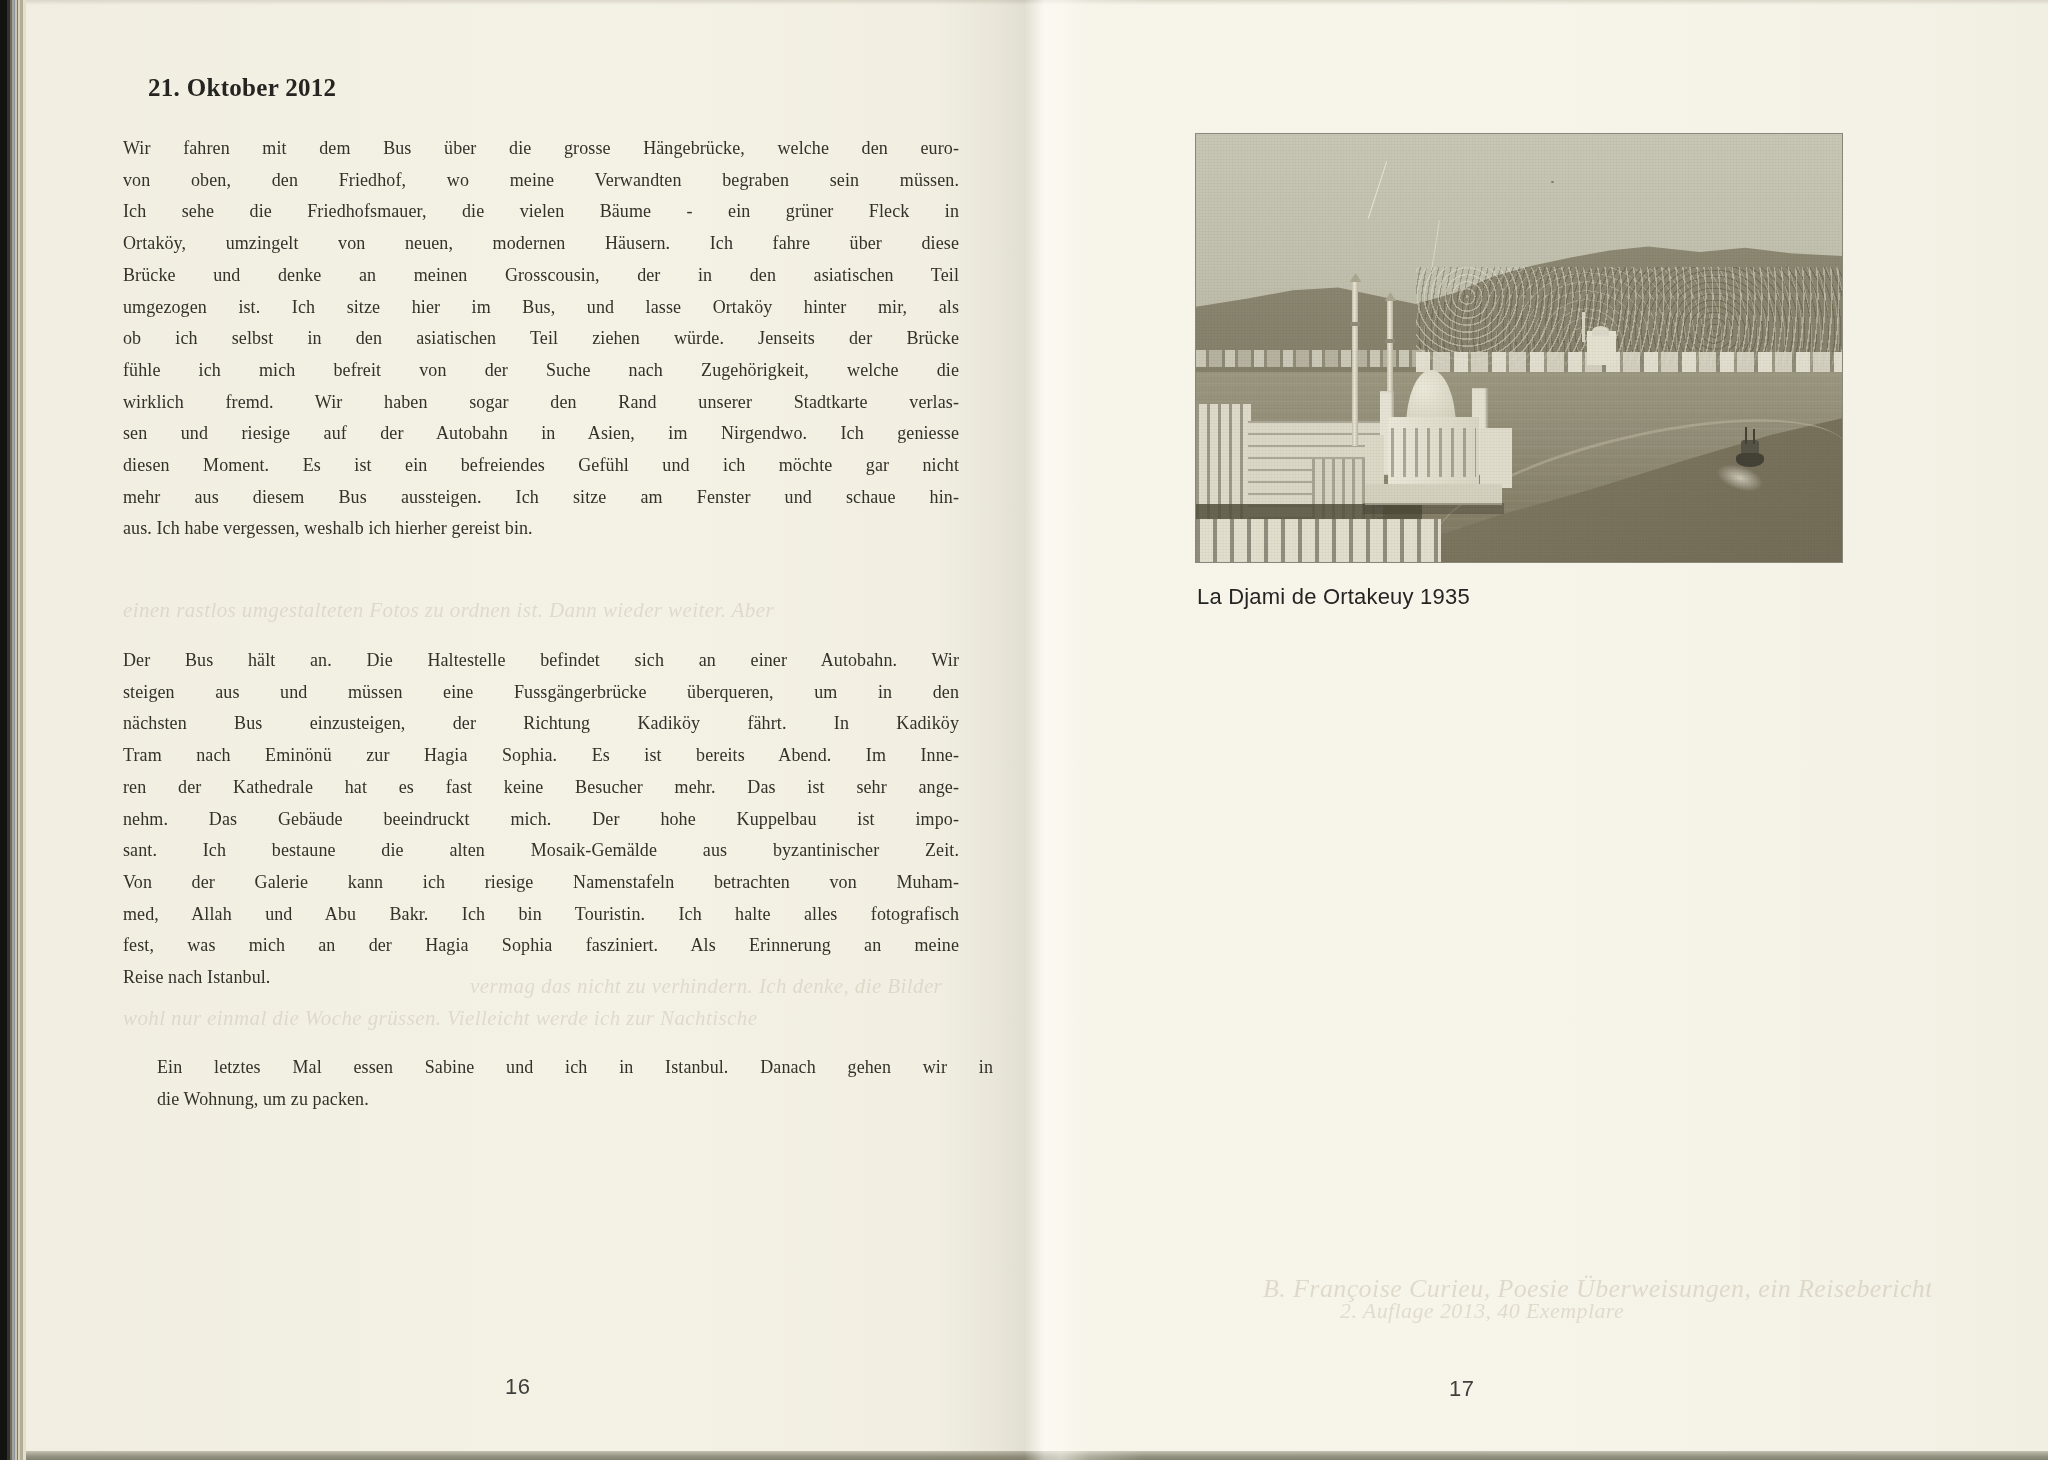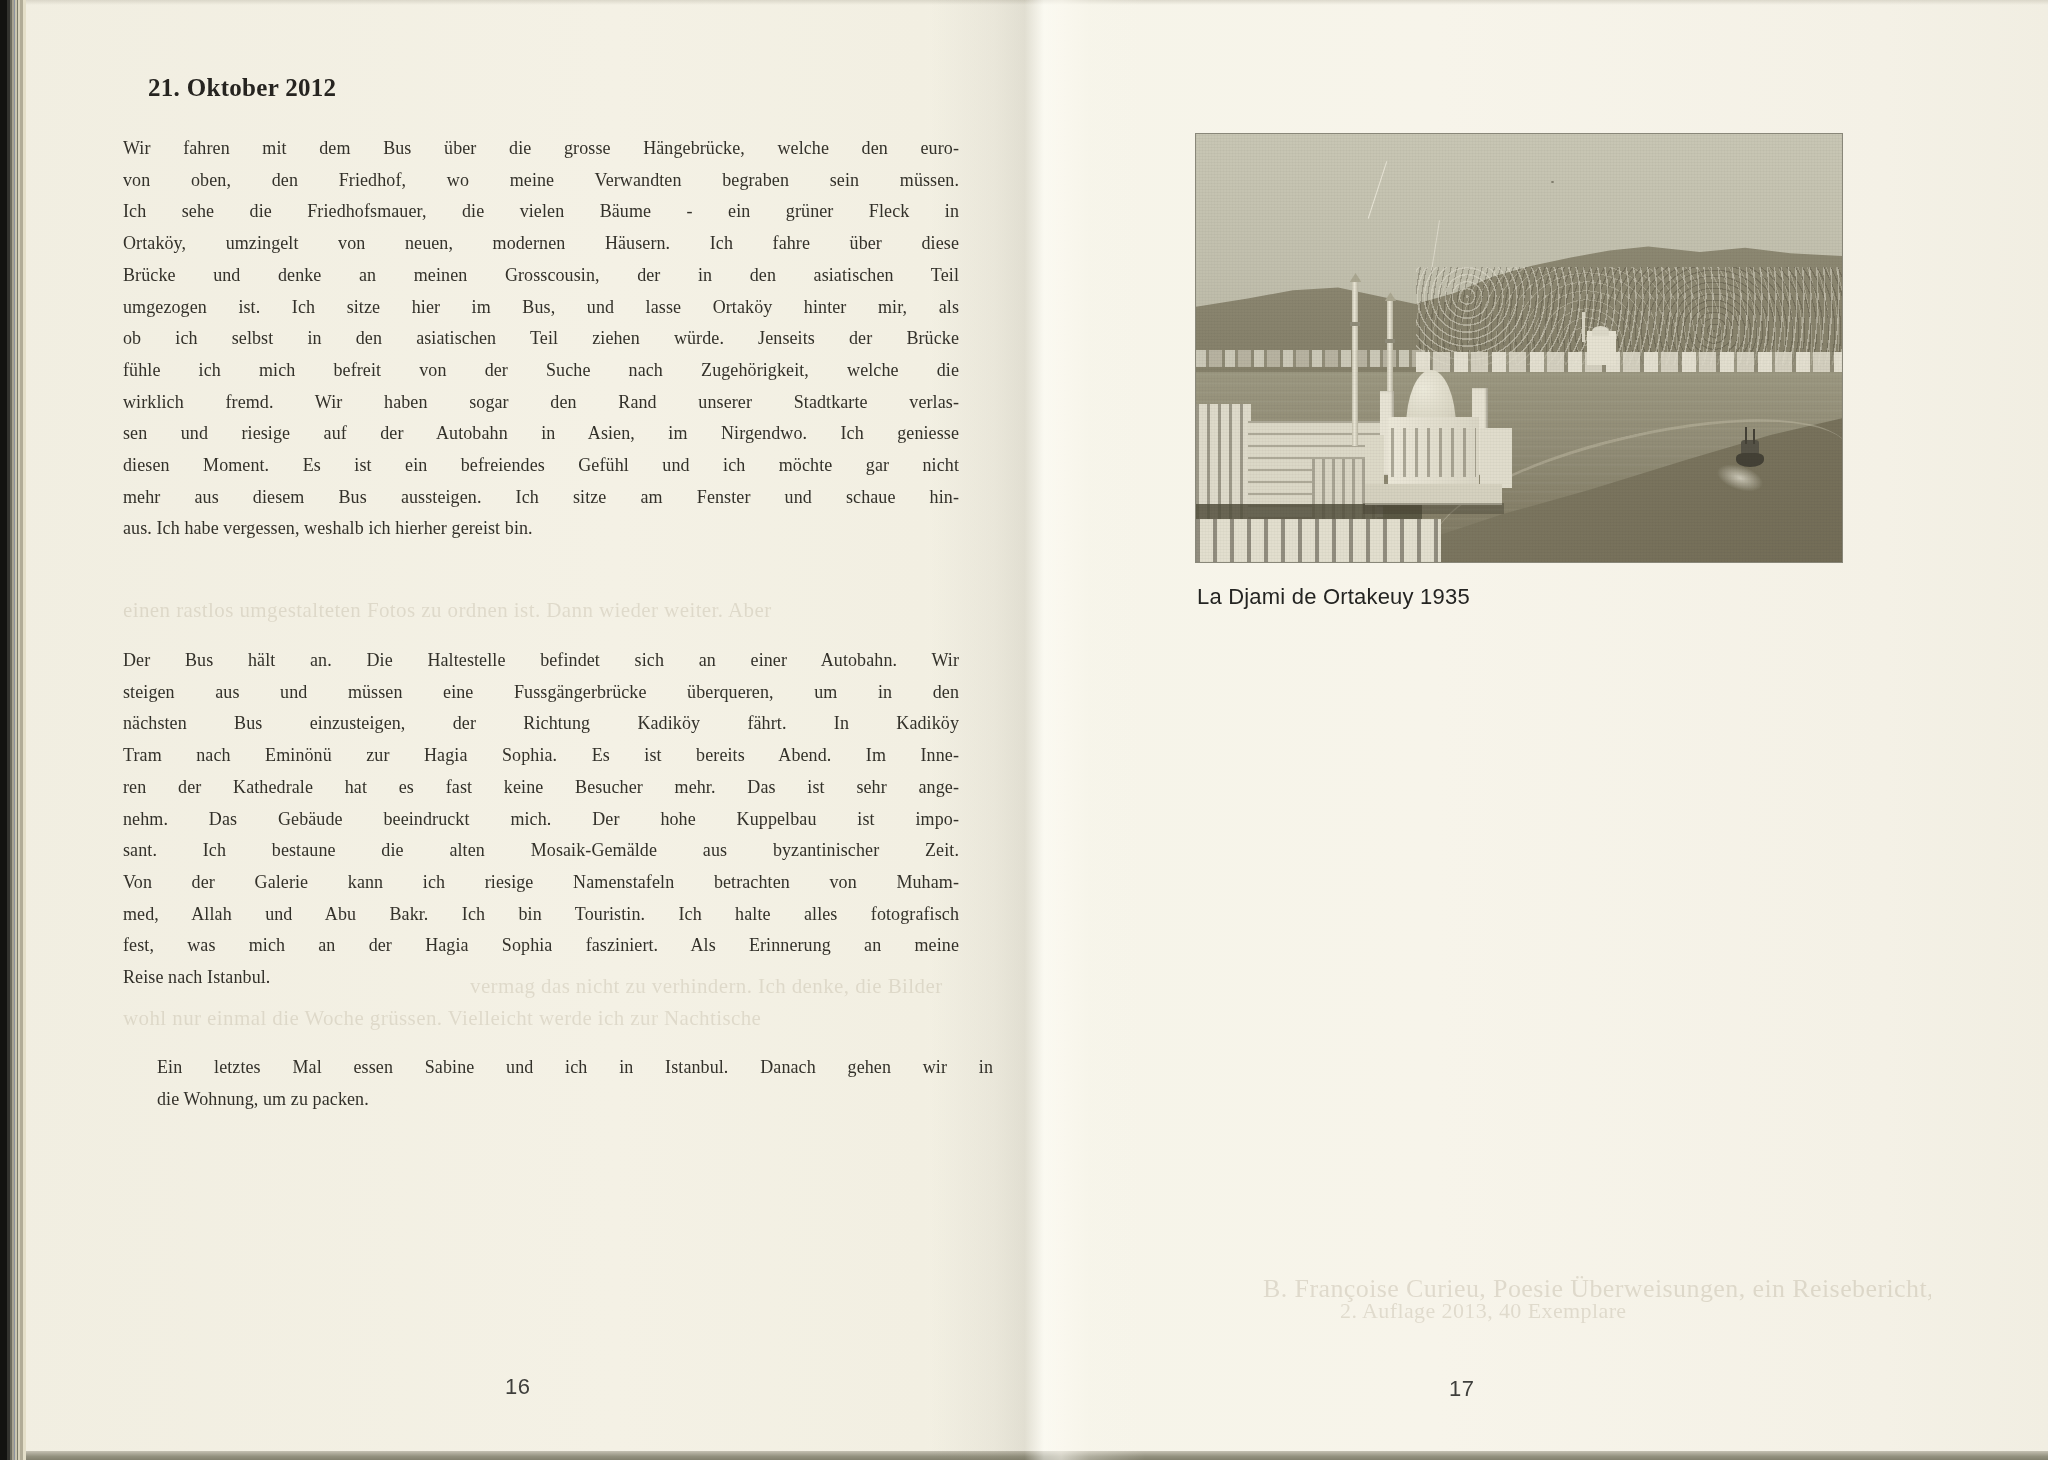--- a/index.html
+++ b/index.html
@@ -23,21 +23,21 @@
   .heading{left:123px;top:68px;width:836px;font-weight:bold;font-size:25px;letter-spacing:.3px;color:#262420;}
   .para{left:123px;width:836px;font-size:18px;line-height:31.7px;color:#33312a;letter-spacing:.1px;}
   .para .line{position:static;display:block;text-align:justify;text-align-last:justify;}
   .para .line:last-child{text-align-last:left;}
   .p1{top:133px;} .p2{top:645px;} .p3{top:1052px;margin-left:34px;}
 
   .pagenum{font-family:"Liberation Sans","DejaVu Sans",sans-serif;font-size:22px;color:#3f3f3c;letter-spacing:.5px;margin-top:12px;}
   .pn-left{left:505px;top:1362px;} .pn-right{left:1449px;top:1364px;}
 
   
-  .bleed{font-size:21px;color:#6e5c3c;opacity:.15;filter:blur(.7px);letter-spacing:.4px;white-space:nowrap;overflow:hidden;}
+  .bleed{font-style:italic;font-size:21px;color:#6e5c3c;opacity:.15;filter:blur(.7px);letter-spacing:.4px;white-space:nowrap;overflow:hidden;}
   .bl1{left:123px;top:598px;width:836px;}
   .bl2{left:470px;top:974px;width:490px;}
   .bl3{left:123px;top:1006px;width:750px;}
   .bl4{left:1263px;top:1274px;width:668px;font-size:26px;opacity:.17;}
   .bl5{left:1340px;top:1298px;width:300px;font-size:22px;opacity:.16;}
 
   
   .photo{left:1195px;top:133px;width:648px;height:430px;overflow:hidden;
          border:1px solid rgba(128,126,112,.85);background:#bdbcab;}
   .photo *{position:absolute;}

